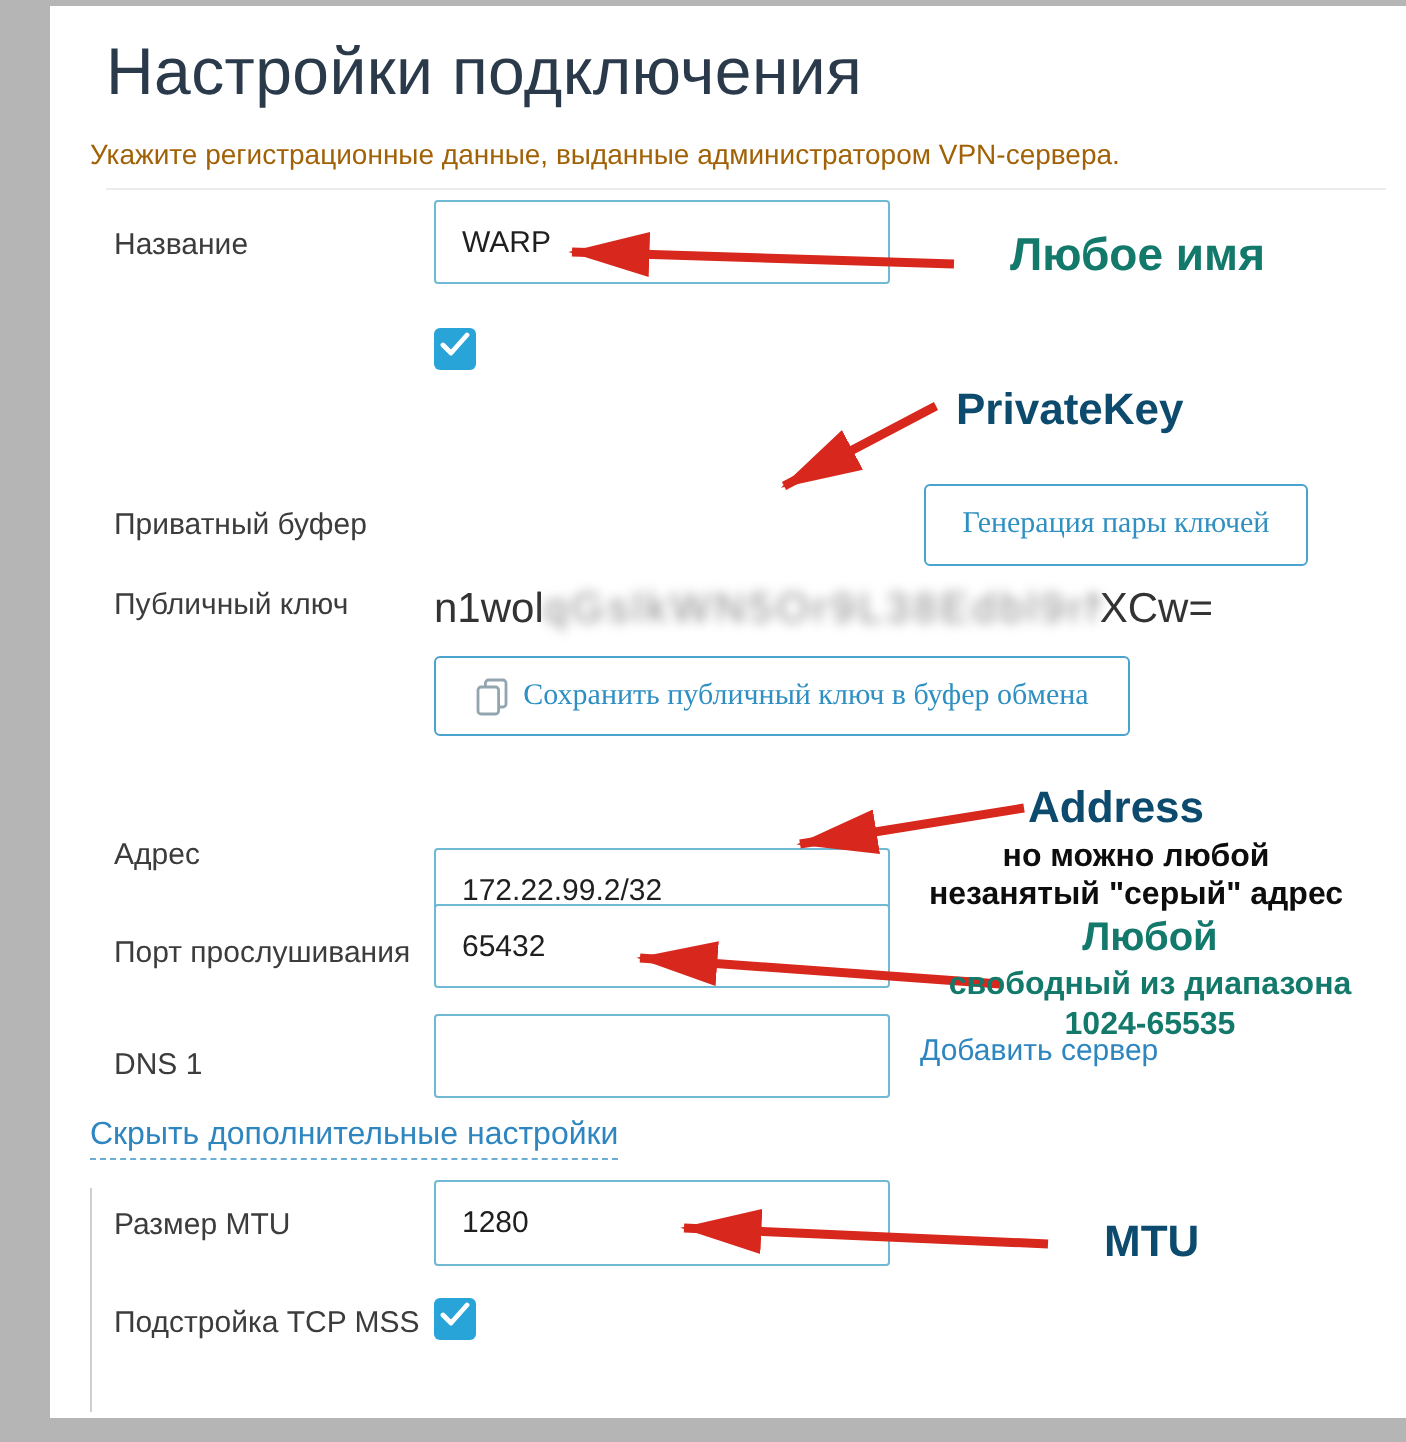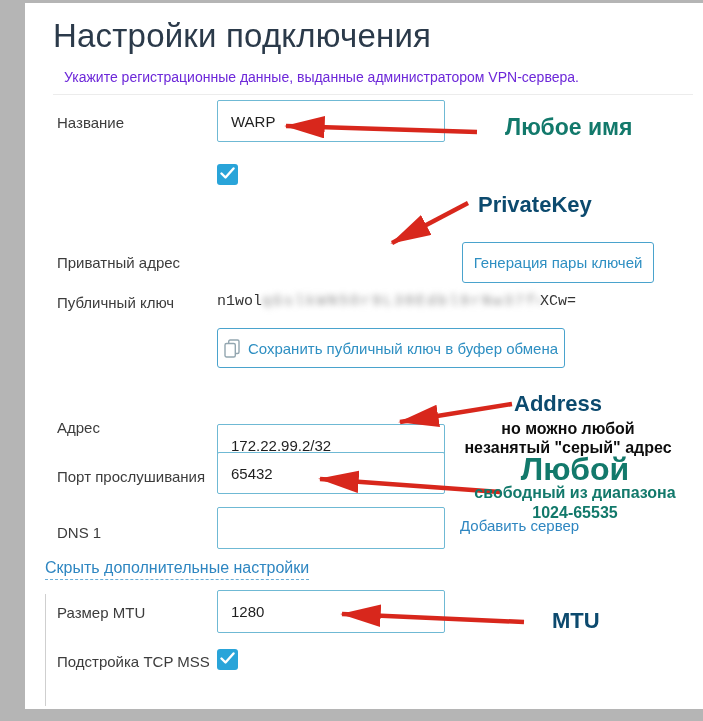--- a/index.html
+++ b/index.html
@@ -13,58 +13,58 @@
   .panel {
     position:absolute; left:8px; top:3px; width:685px; height:706px;
     background:#ffffff;
     margin-left:17px;
   }
   .abs { position:absolute; }
   .page-title {
     left:28px; top:14px; font-size:33px; font-weight:400; color:#2b3a4a;
     letter-spacing:0.2px;
   }
-  .page-subtitle { left:39px; top:66px; font-size:14px; color:#6d28d9; }
+  .page-subtitle { left:20px; top:66px; font-size:14px; color:#a16207; }
   .divider { left:28px; top:91px; width:640px; height:1px; background:#ececec; }
 
   .field-label { font-size:15px; color:#3c3c3c; }
   .input {
     width:228px; height:42px; border:1px solid #6fb9d4; border-radius:2px;
     font-family:"Liberation Sans", sans-serif; font-size:15px; color:#1f1f1f;
     padding:0 16px 0 13px; background:#fff; outline:none;
   }
   .input::placeholder { font-style:italic; color:#9b9b9b; }
 
   .checkbox {
     width:21px; height:21px; background:#29a4d9; border-radius:3px;
     display:flex; align-items:center; justify-content:center; cursor:pointer;
   }
 
   .btn {
     border:1px solid #4aa3cd; border-radius:3px; background:#fff;
-    color:#2e8fc2; font-family:Liberation Sans, sans-serif; font-size:15px;
+    color:#2e8fc2; font-family:Liberation Serif, serif; font-size:15px;
     display:flex; align-items:center; justify-content:center; gap:8px;
     cursor:pointer;
   }
 
-  .pubkey-line { left:200px; top:298px; font-size:15px; color:#333;
-    display:flex; align-items:center; white-space:nowrap;font-family:Liberation Mono, monospace; }
+  .pubkey-line { left:200px; top:298px; font-size:21px; color:#333;
+    display:flex; align-items:center; white-space:nowrap; }
   .pubkey-blur {
     display:inline-block; max-width:278px; overflow:hidden;
     filter:blur(3px); color:#8a8a8a; letter-spacing:2px;
   }
 
   .link { color:#2e86c1; font-size:15px; cursor:pointer; text-decoration:none; }
   .link-dashed { font-size:16px; border-bottom:1px dashed #6aaed6; padding-bottom:2px; }
 
   .note-teal { color:#12796b; font-weight:bold; }
   .note-red  { color:#0c4a6e; font-weight:bold; font-size:22px; }
   .note-black{ color:#0d0d0d; font-weight:bold; font-size:16px; line-height:19px; text-align:center; }
   .teal-block { text-align:center; line-height:20px; }
-  .teal-big { font-size:32px; line-height:28px; }
+  .teal-big { font-size:20px; line-height:28px; }
   .teal-mid { font-size:16px; }
 
   .indent-line { left:28px; top:591px; width:1px; height:112px; background:#cfcfcf; }
 
   svg.arrows { position:absolute; left:0; top:0; width:703px; height:721px;
     pointer-events:none; z-index:50; }
 </style>
 </head>
 <body>
 
@@ -78,21 +78,21 @@
   <input class="abs input" style="left: 192px; top: 97px;" type="text" value="WARP">
 
   <div class="abs checkbox" style="left:192px; top:161px;">
     <span>
       <svg width="15" height="13" viewBox="0 0 15 13">
           <polyline points="1.5,6.5 5.5,10.5 13.5,1.5" fill="none" stroke="#ffffff" stroke-width="2.4" stroke-linecap="round" stroke-linejoin="round"></polyline>
         </svg>
     </span>
   </div>
 
-  <div class="abs field-label" style="left:32px; top:251px;">Приватный адрес</div>
+  <div class="abs field-label" style="left:32px; top:251px;">Приватный буфер</div>
   <button class="abs btn" style="left:437px; top:239px; width:192px; height:41px;">Генерация пары ключей</button>
 
   <div class="abs field-label" style="left:32px; top:291px;">Публичный ключ</div>
   <div class="abs pubkey-line" style="left:192px; top:290px;">
     <span>n1wol</span>
       <span class="pubkey-blur">qGslkWN5Or9L38Edbl9rNw37fqxLNB</span>
       <span>XCw=</span>
   </div>
 
   <button class="abs btn" style="left:192px; top:325px; width:348px; height:40px;">

